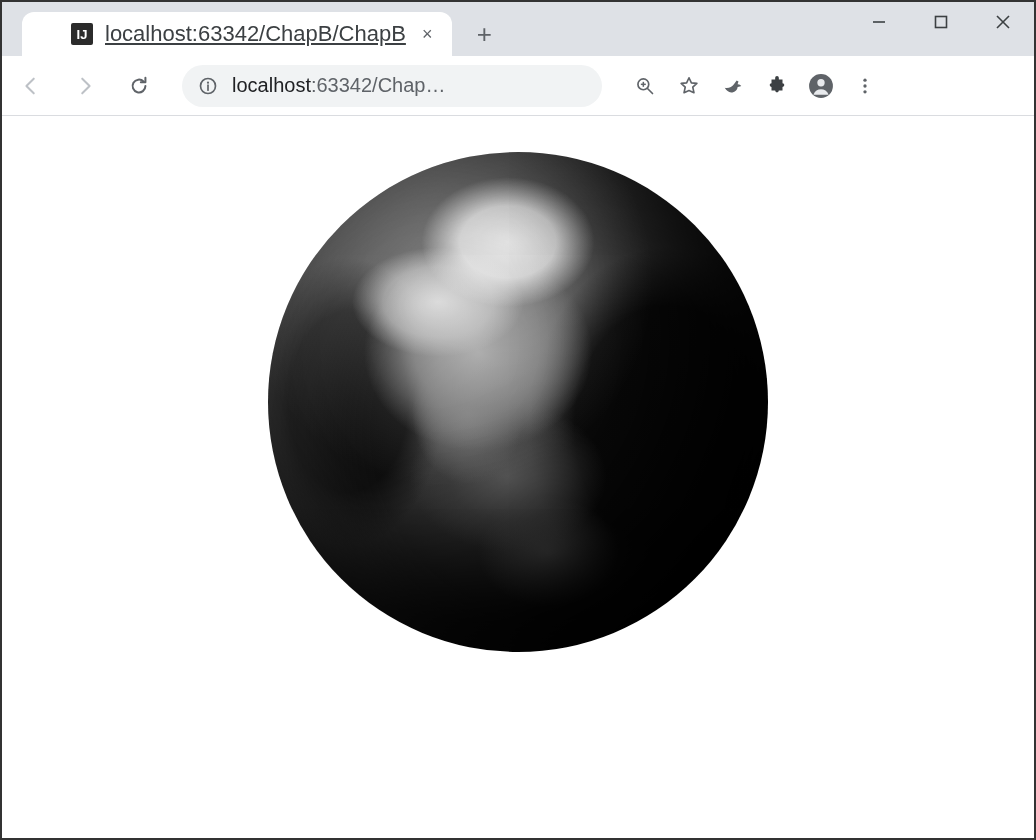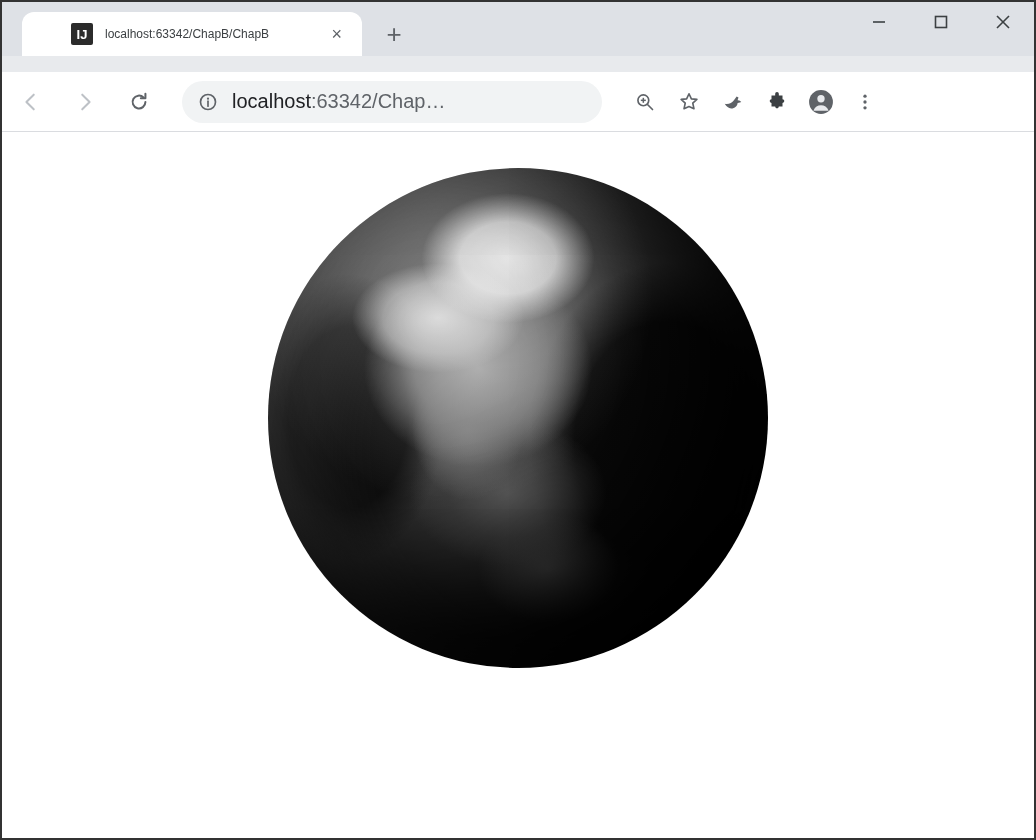--- a/index.html
+++ b/index.html
@@ -46,25 +46,26 @@
       align-items: center;
       justify-content: center;
       color: #fff;
       font-weight: bold;
       font-size: 13px;
       border-radius: 2px;
       margin-left: 33px;
     }
     .tab .tab-title {
       color: #3c4043;
-      font-size: 12px;
+      font-size: 22px;
       white-space: nowrap;
       overflow: hidden;
       text-overflow: clip;
       flex: 1;
+      text-decoration: underline;
     }
     .tab .tab-close {
       color: #5f6368;
       font-size: 18px;
       cursor: pointer;
       padding: 0 4px;
     }
     .new-tab {
       width: 40px;
       height: 40px;
@@ -95,21 +96,20 @@
       cursor: pointer;
     }
     .toolbar {
       background: #fff;
       height: 60px;
       display: flex;
       align-items: center;
       padding: 0 10px;
       gap: 16px;
       border-bottom: 1px solid #dadce0;
-      margin-top: 16px;
     }
     .tb-btn {
       width: 38px;
       height: 38px;
       display: flex;
       align-items: center;
       justify-content: center;
       color: #5f6368;
       cursor: pointer;
       border-radius: 50%;

